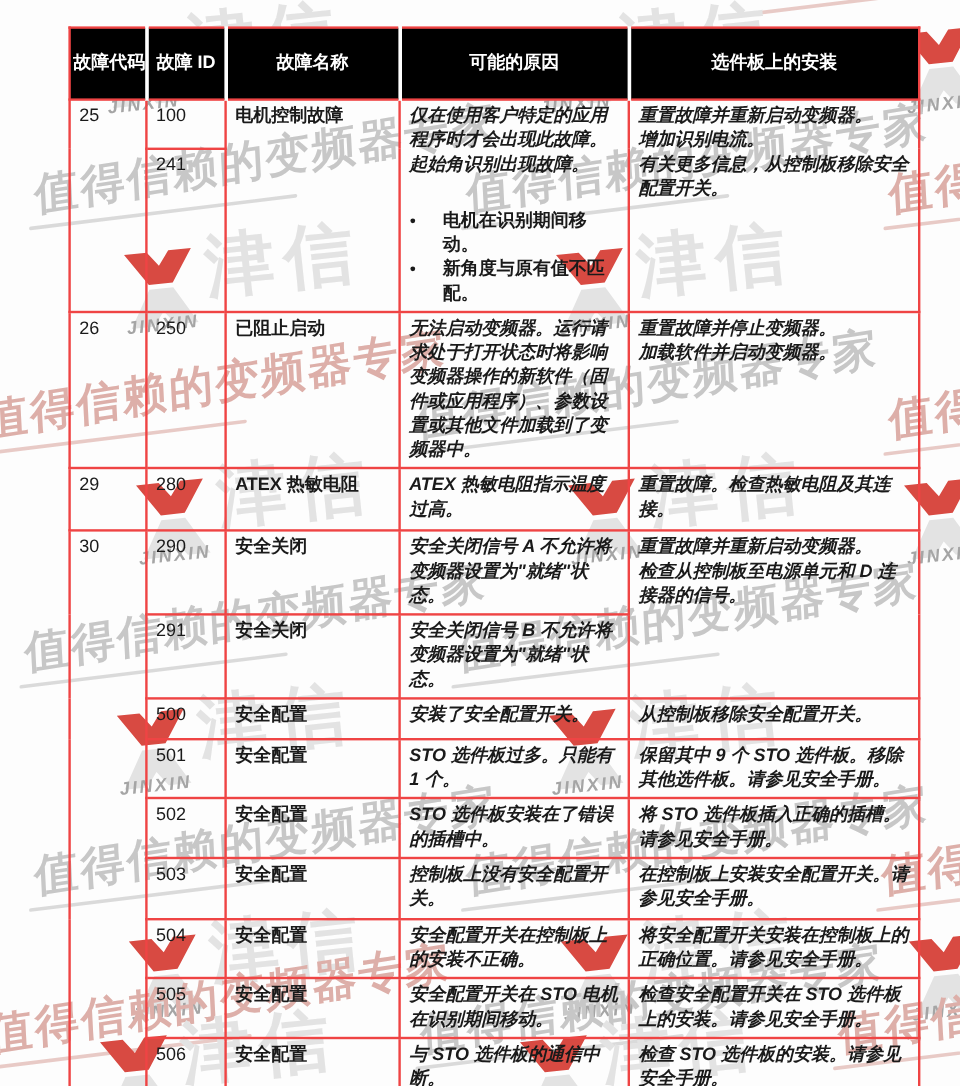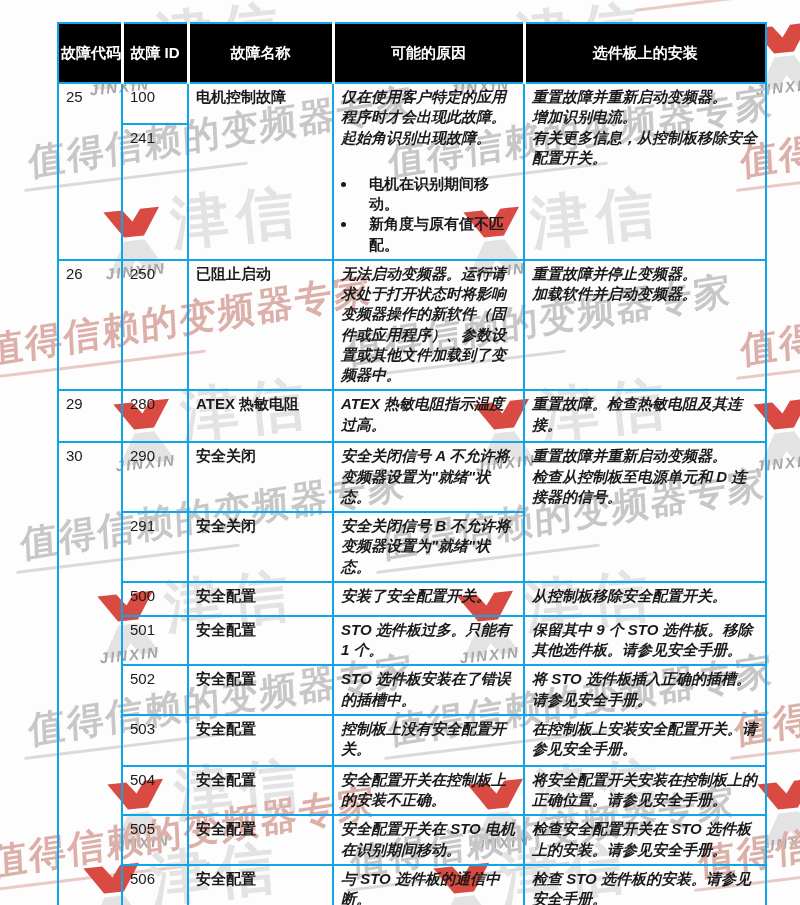--- a/index.html
+++ b/index.html
@@ -33,21 +33,21 @@
     font-size:58px;font-weight:bold;letter-spacing:8px;line-height:1;
     margin-left:6px;margin-top:2px;white-space:nowrap;
   }
   
   .table-wrap{position:absolute;left:57px;top:22px;z-index:1;}
   table.fault-table{
     border-collapse:collapse;table-layout:fixed;width:708px;
     font-size:15px;line-height:1.35;
   }
   .fault-table th,.fault-table td{
-    border:2px solid #0ea5e9;vertical-align:top;
+    border:2px solid #ef4444;vertical-align:top;
     padding:3px 6px 4px 7px;word-break:break-all;background:transparent;
   }
   .fault-table thead th{
     background:#000;color:#fff;text-align:center;vertical-align:middle;
     font-weight:bold;height:50px;padding:4px 2px;word-break:keep-all;
   }
   .fault-table thead th + th{border-left:3px solid #fff;}
   td.c-code,td.c-id{font-weight:500;}
   td.c-name,td.c-cause,td.c-fix{font-weight:600;}
   .cell-line{margin:0;font-style:italic;}

